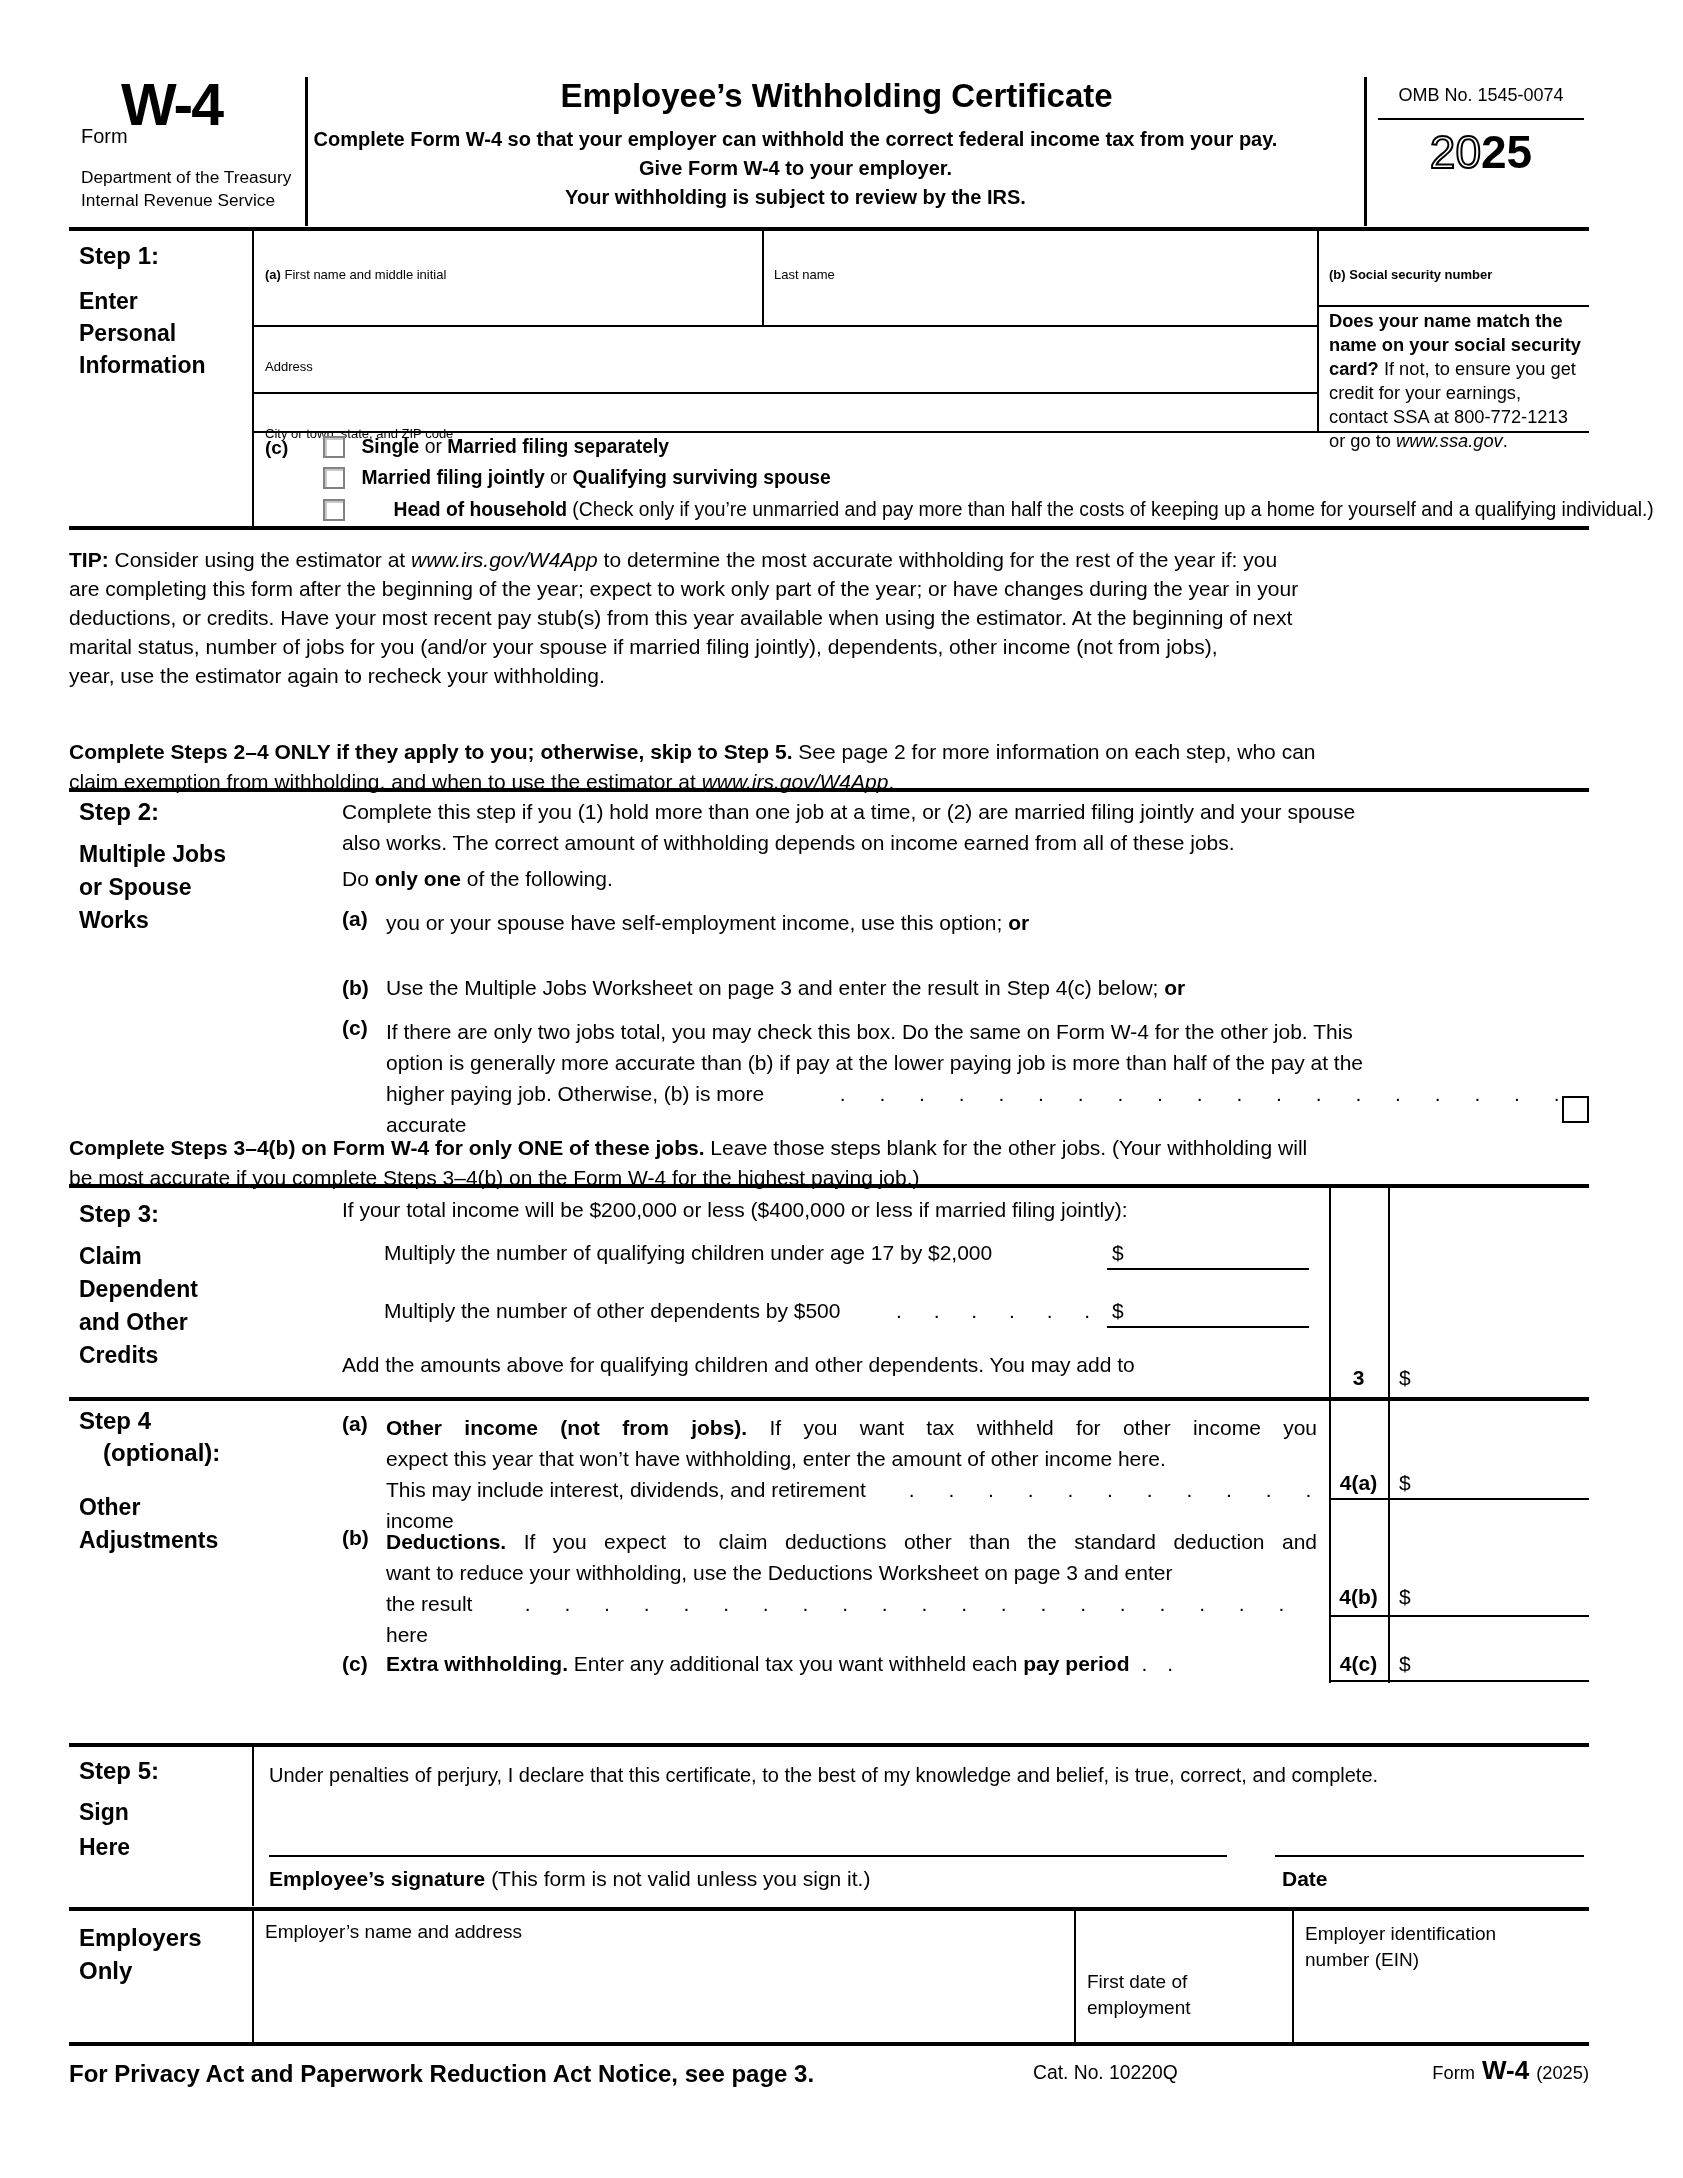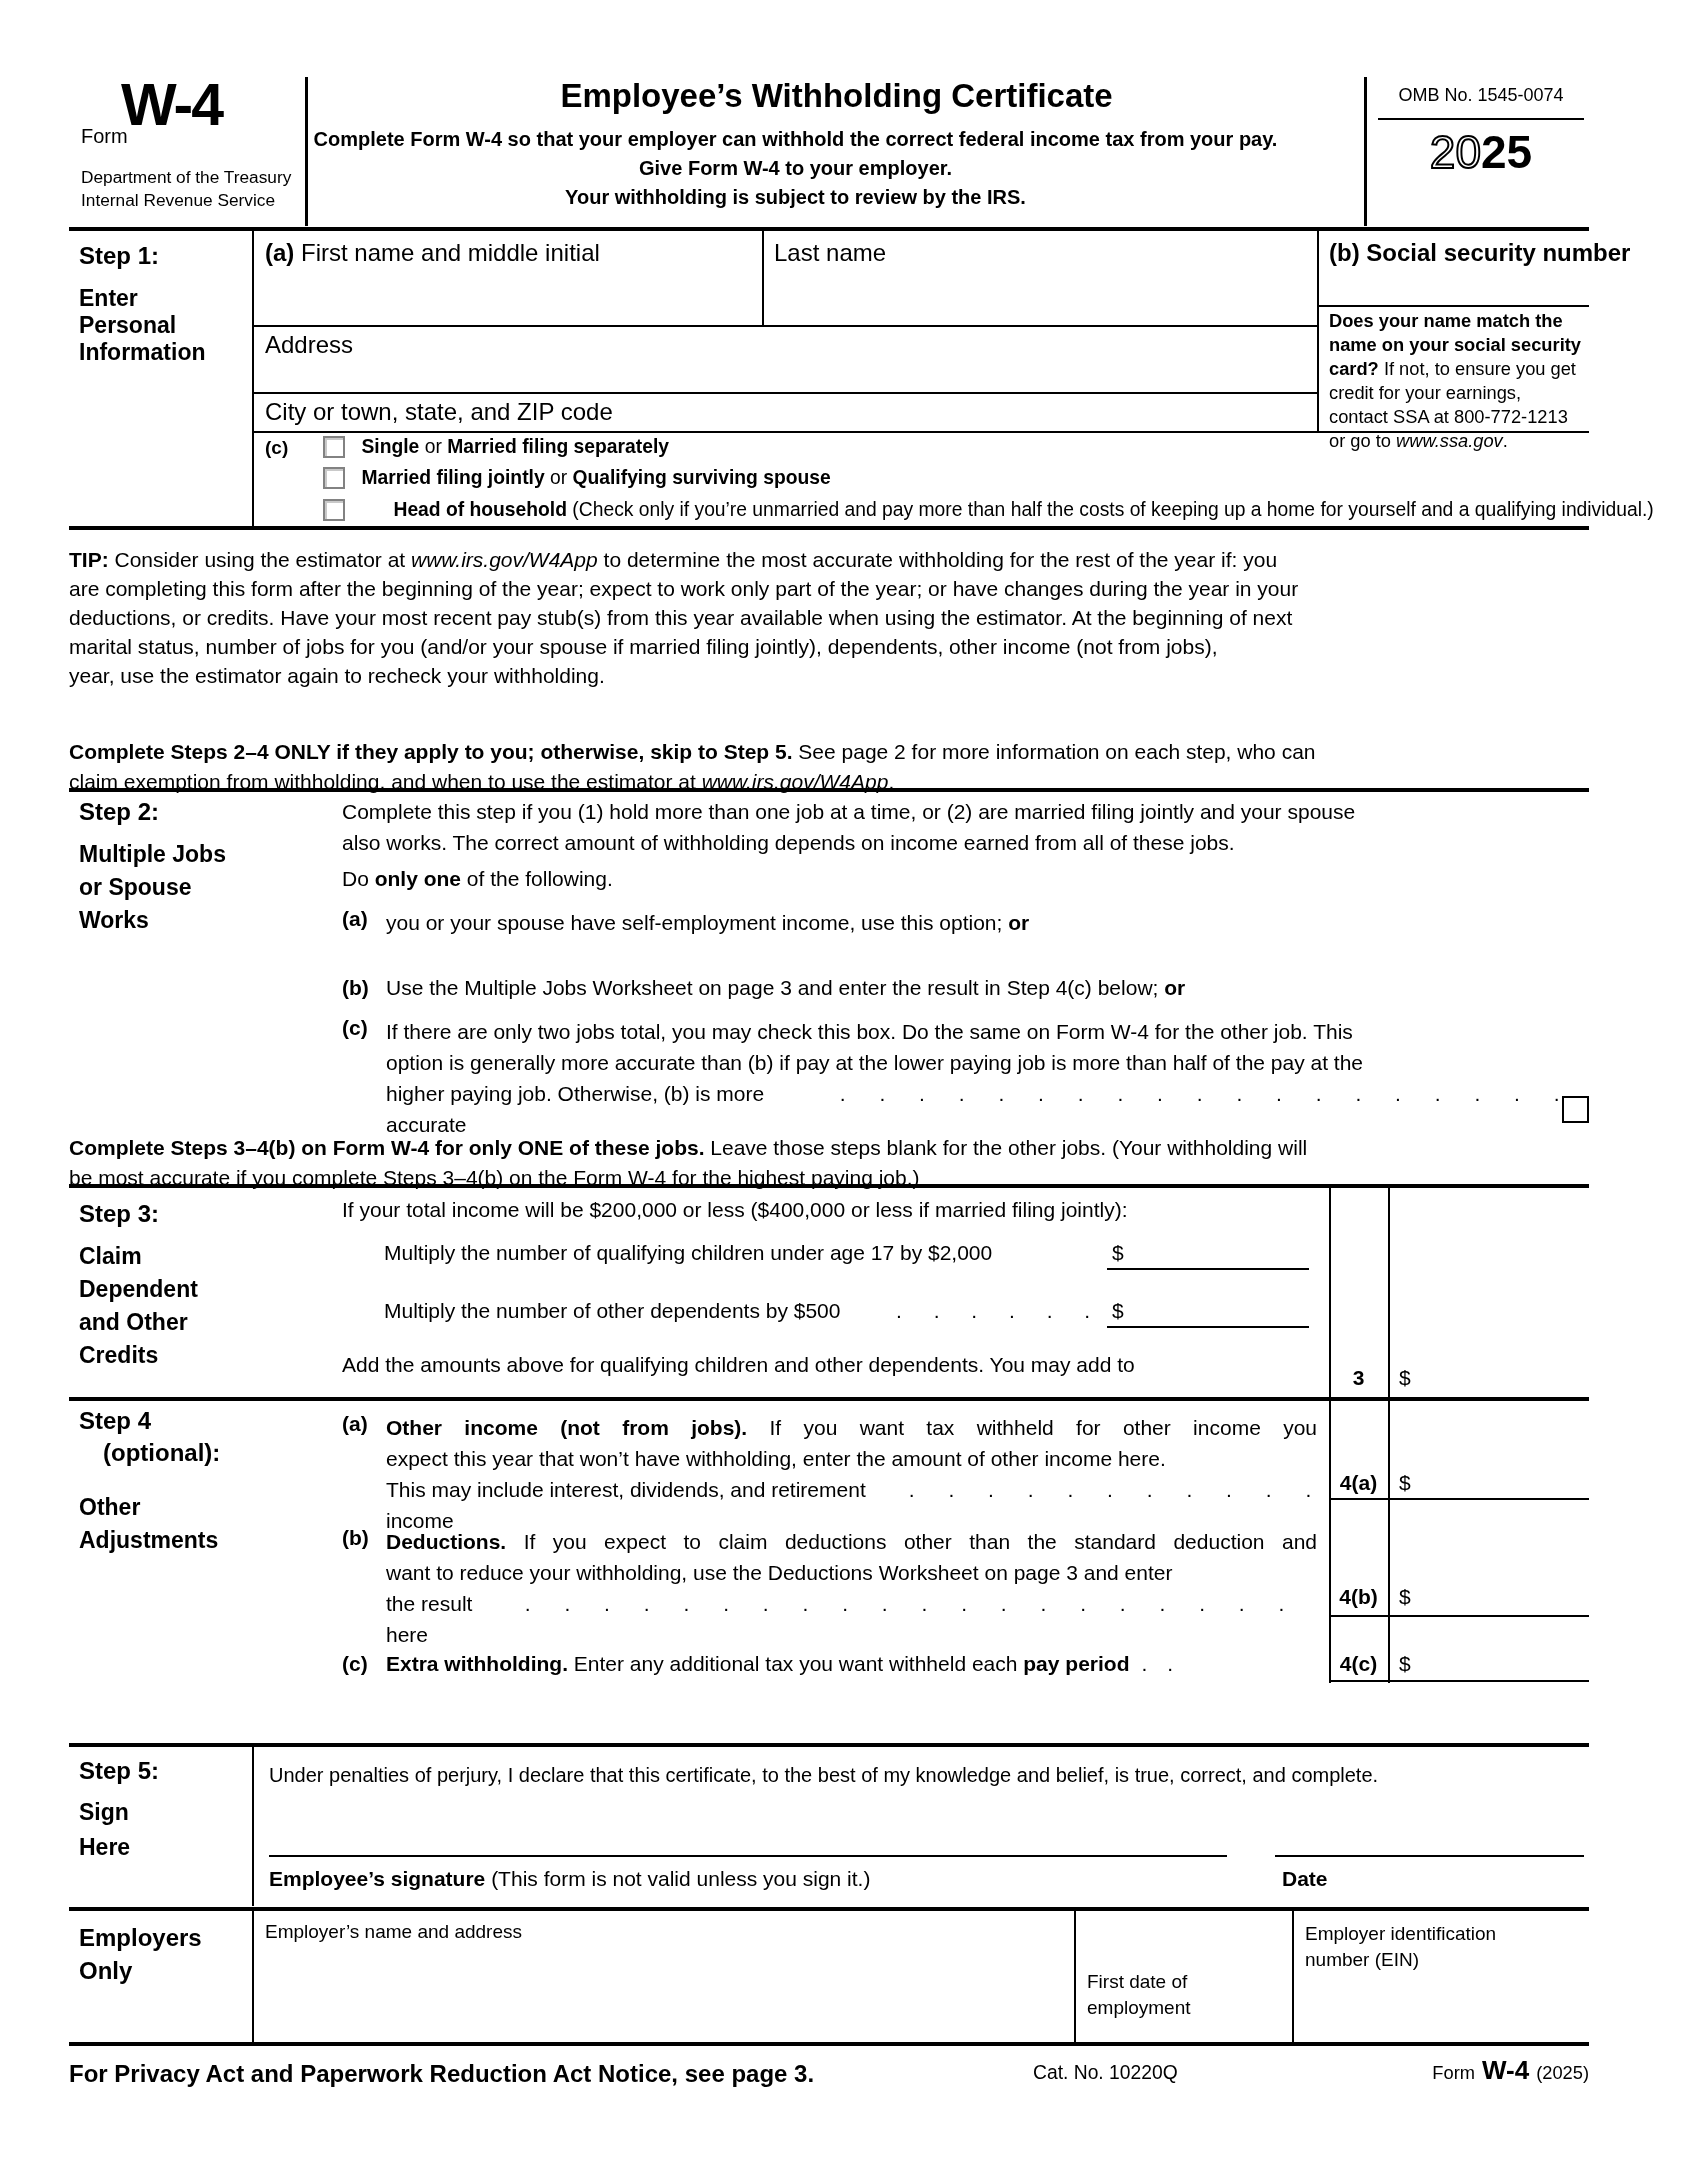--- a/index.html
+++ b/index.html
@@ -6,21 +6,21 @@
   .page{position:relative;width:1683px;height:2178px;background:#fff;color:#000;
         font-family:"Liberation Sans","DejaVu Sans",sans-serif;overflow:hidden;}
   .abs{position:absolute;}
   .b{font-weight:bold;}
   .pre{white-space:pre-line;}
   .hr{position:absolute;background:#000;height:4px;}
   .tl{position:absolute;background:#000;height:2px;}
   .vl{position:absolute;background:#000;width:2px;}
   .vl3{position:absolute;background:#000;width:3px;}
   .ctr{text-align:center;}
-  .lbl{font-size:24px;}
+  .lbl{font-size:13px;margin-top:28px;}
   .body{font-size:21px;}
   .stitle{font-size:24px;font-weight:bold;}
   .ssub{font-size:23px;font-weight:bold;line-height:33px;}
   .cb1{display:inline-block;width:18px;height:18px;background:#fff;border:2px solid #828282;
        box-shadow:inset 1px 1px 0 1px #c9c9c9;vertical-align:middle;}
   .cb2{display:inline-block;width:23px;height:23px;background:#fff;border:2px solid #000;flex:0 0 auto;}
   .row{display:flex;align-items:baseline;}
   .dots{flex:1 1 auto;overflow:hidden;white-space:nowrap;word-spacing:28px;padding-left:12px;}
   .just{text-align:justify;height:31px;overflow:hidden;}
   .just::after{content:"";display:inline-block;width:100%;}
@@ -54,21 +54,21 @@
   <div class="vl3" style="left:1364px;top:77px;height:149px;"></div>
 
   <div class="abs ctr" style="left:1376px;top:85px;width:210px;font-size:18px;">OMB No. 1545-0074</div>
   <div class="tl" style="left:1378px;top:118px;width:206px;"></div>
   <div class="abs ctr" style="left:1376px;top:125px;width:210px;font-size:46px;">
     <span class="year20">20</span><span class="year25">25</span>
   </div>
   <div class="hr" style="left:69px;top:227px;width:1520px;"></div>
 
   <div class="abs stitle" style="left:79px;top:242px;">Step 1:</div>
-  <div class="abs ssub pre" style="left:79px;top:285px;line-height:27px;">Enter
+  <div class="abs ssub pre" style="left:79px;top:285px;line-height:32px;">Enter
 Personal
 Information</div>
 
   <div class="vl" style="left:252px;top:231px;height:297px;"></div>
   <div class="vl" style="left:762px;top:231px;height:96px;"></div>
   <div class="vl" style="left:1317px;top:231px;height:202px;"></div>
   <div class="tl" style="left:1317px;top:305px;width:272px;"></div>
   <div class="tl" style="left:252px;top:325px;width:1066px;"></div>
   <div class="tl" style="left:252px;top:392px;width:1066px;"></div>
   <div class="tl" style="left:252px;top:431px;width:1337px;"></div>

